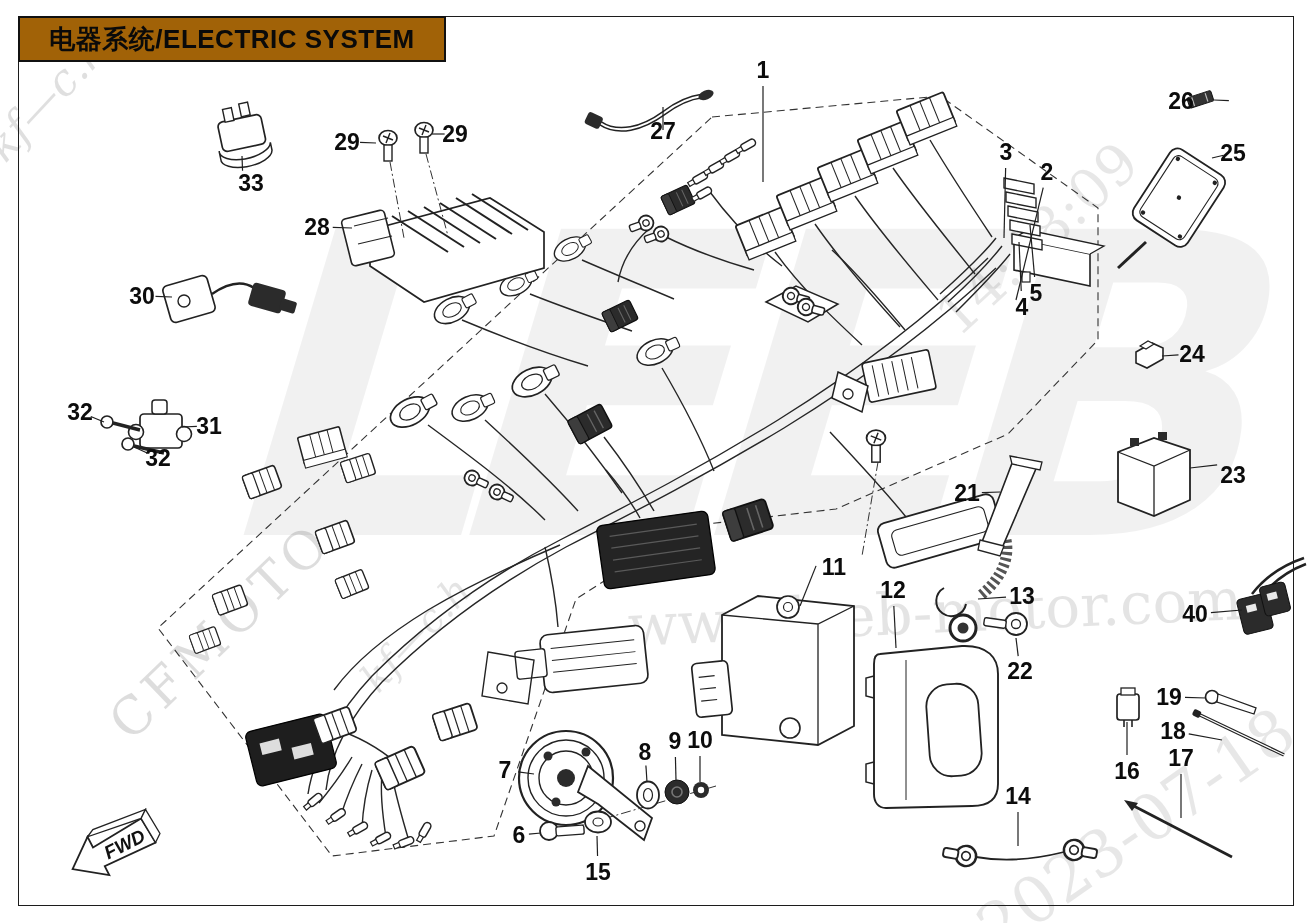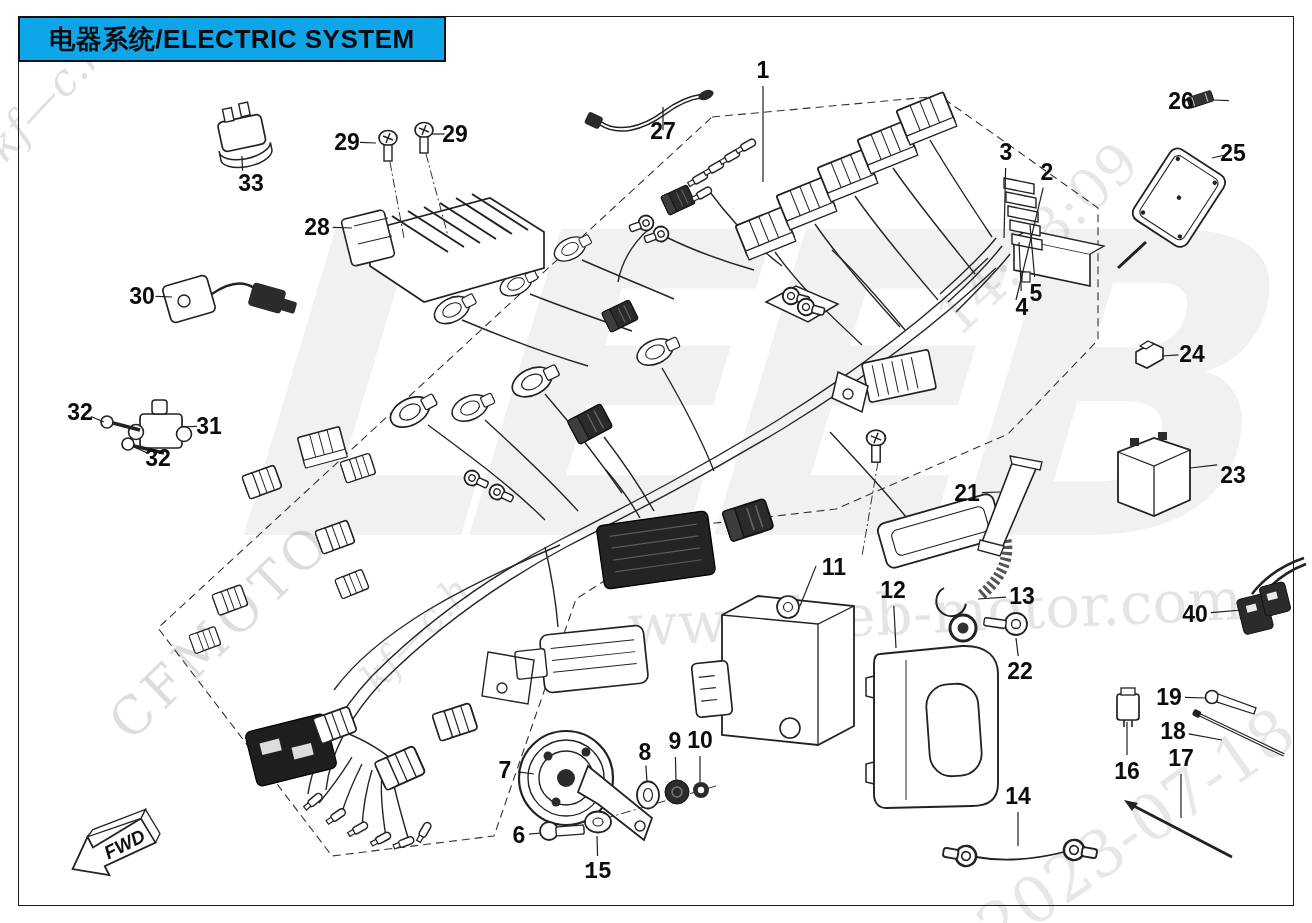--- a/index.html
+++ b/index.html
@@ -1,21 +1,21 @@
 <!DOCTYPE html>
 <html><head>
 <meta charset="utf-8">
 <style>
   html,body{margin:0;padding:0;background:#fff;}
   .page{position:relative;width:1312px;height:923px;background:#fff;overflow:hidden;
         font-family:"Liberation Sans",sans-serif;}
   .frame{position:absolute;left:18px;top:16px;width:1276px;height:890px;
          border:1.6px solid #1c1c1c;box-sizing:border-box;}
   .titlebox{position:absolute;left:18px;top:16px;width:428px;height:46px;
-            border:2px solid #111;box-sizing:border-box;background:#0ea5e9;
+            border:2px solid #111;box-sizing:border-box;background:#a16207;
             display:flex;align-items:center;justify-content:center;
             font-weight:bold;font-size:26px;color:#0a0a0a;letter-spacing:0.5px;}
   
   .wm{position:absolute;color:#000;white-space:nowrap;pointer-events:none;}
   .wm-brand{left:250px;top:190px;font-size:420px;line-height:0.95;font-weight:bold;
             font-style:italic;letter-spacing:-0.10em;opacity:0.05;transform:skewX(-6deg);
             font-family:"DejaVu Sans",sans-serif;}
   .wm-site{left:628px;top:592px;font-size:58px;font-family:"DejaVu Serif",serif;
            opacity:0.10;transform:rotate(-2.5deg);transform-origin:0 50%;}
   .wm-co{left:118px;top:700px;font-size:52px;font-family:"DejaVu Serif",serif;
@@ -470,21 +470,21 @@
       <div class="callout" style="left: 1036px; top: 293px;">5</div>
       <div class="callout" style="left: 519px; top: 835px;">6</div>
       <div class="callout" style="left: 505px; top: 770px;">7</div>
       <div class="callout" style="left: 645px; top: 752px;">8</div>
       <div class="callout" style="left: 675px; top: 741px;">9</div>
       <div class="callout" style="left: 700px; top: 740px;">10</div>
       <div class="callout" style="left: 822px; top: 567px; margin-left: 12px;">11</div>
       <div class="callout" style="left: 893px; top: 590px;">12</div>
       <div class="callout" style="left: 1022px; top: 596px;">13</div>
       <div class="callout" style="left: 1018px; top: 796px;">14</div>
-      <div class="callout" style="left: 598px; top: 872px; font-family: Liberation Mono, monospace;">15</div>
+      <div class="callout" style="left: 598px; top: 872px;">15</div>
       <div class="callout" style="left: 1127px; top: 771px;">16</div>
       <div class="callout" style="left: 1181px; top: 758px;">17</div>
       <div class="callout" style="left: 1173px; top: 731px;">18</div>
       <div class="callout" style="left: 1169px; top: 697px;">19</div>
       <div class="callout" style="left: 1195px; top: 614px;">40</div>
       <div class="callout" style="left: 967px; top: 493px;">21</div>
       <div class="callout" style="left: 1020px; top: 671px;">22</div>
       <div class="callout" style="left: 1233px; top: 463px; margin-top: 12px;">23</div>
       <div class="callout" style="left: 1192px; top: 354px;">24</div>
       <div class="callout" style="left: 1233px; top: 153px;">25</div>

